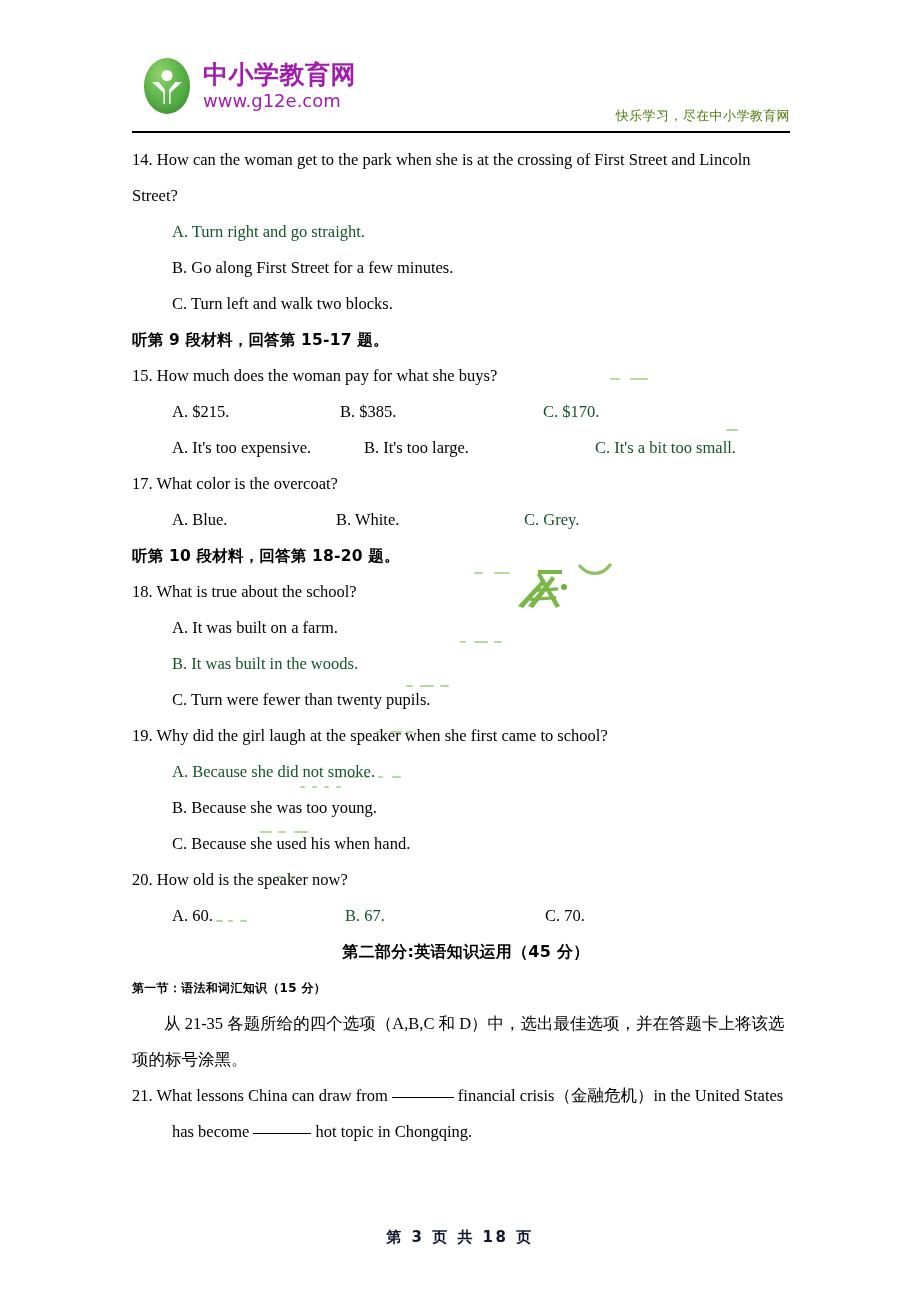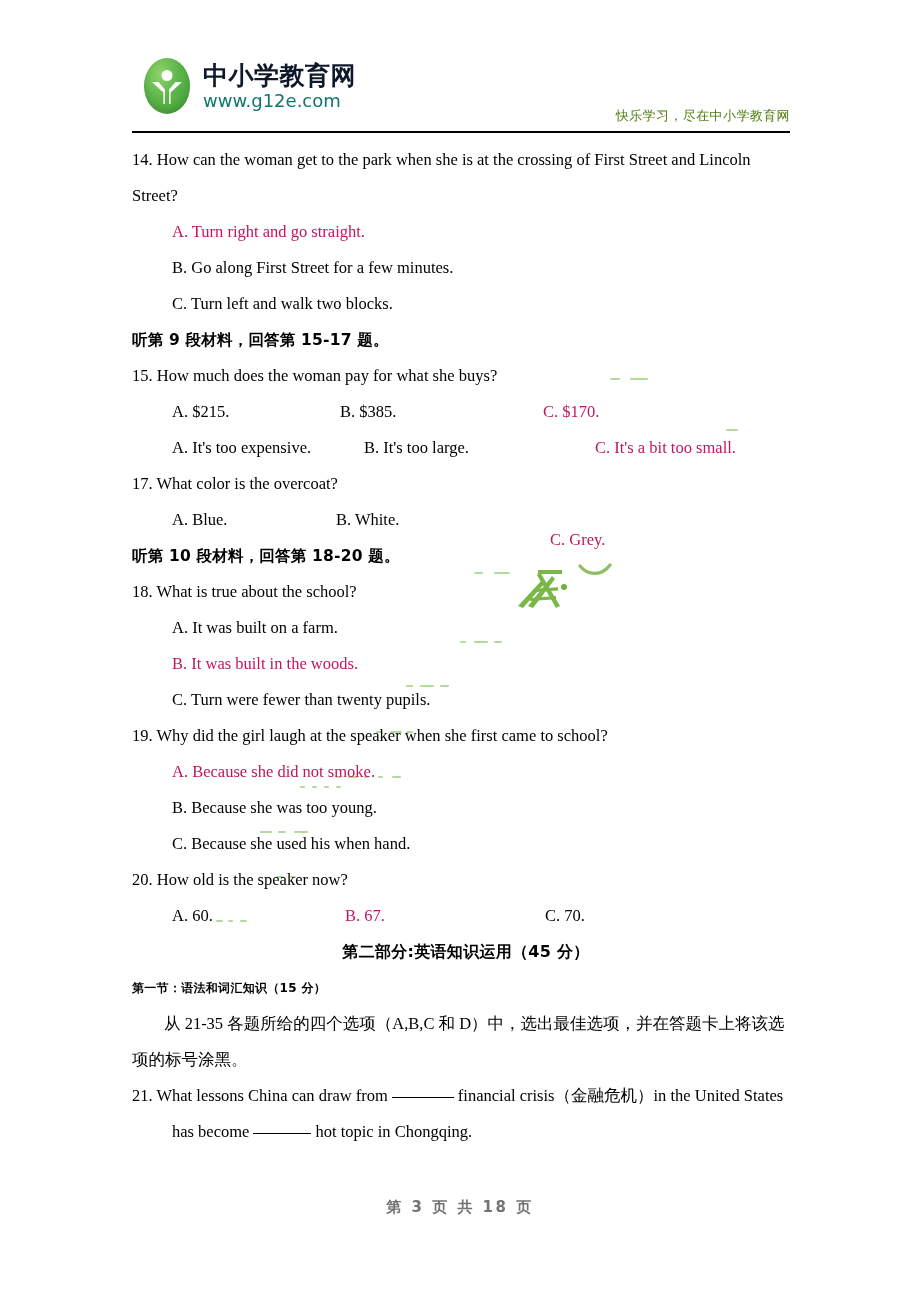--- a/index.html
+++ b/index.html
@@ -66,32 +66,32 @@
     background: #ffffff;
     clip-path: polygon(0% 0%, 22% 0%, 43% 34%, 43% 100%, 57% 100%, 57% 34%, 78% 0%, 100% 0%, 62% 48%, 62% 100%, 38% 100%, 38% 48%);
   }
   .logo-text {
     margin-left: 13px;
     display: flex;
     flex-direction: column;
     justify-content: center;
   }
   .logo-cn {
-    font-family: Liberation Sans, sans-serif;
+    font-family: Liberation Serif, serif;
     font-weight: bold;
     font-size: 25px;
     line-height: 28px;
     letter-spacing: 0.5px;
-    color: #0f172a;
+    color: #a21caf;
   }
   .logo-url {
     font-family: "DejaVu Sans", sans-serif;
     font-size: 18px;
     line-height: 21px;
-    color: #0f766e;
+    color: #a21caf;
     margin-top: 1px;
   }
   .header-tagline {
     position: absolute;
     right: 0;
     top: 55px;
     font-family: "DejaVu Sans", sans-serif;
     font-size: 13px;
     color: #4d7c0f;
     letter-spacing: 0.4px;
@@ -119,21 +119,21 @@
     line-height: 36px;
     white-space: nowrap;
   }
   .opt-line {
     font-size: 16.5px;
     line-height: 36px;
     padding-left: 40px;
     white-space: nowrap;
   }
   .answer {
-    color: #be185d;
+    color: #14532d;
   }
   .section-head {
     font-family: "DejaVu Sans", sans-serif;
     font-weight: bold;
     font-size: 15.5px;
     line-height: 36px;
     letter-spacing: 0.2px;
   }
 
   
@@ -178,28 +178,28 @@
     margin: 0 4px;
   }
   .blank.short {
     width: 58px;
   }
 
   
   .footer {
     position: absolute;
     left: 0;
-    top: 1198px;
+    top: 1228px;
     width: 920px;
     text-align: center;
     font-family: "DejaVu Sans", sans-serif;
     font-size: 15px;
     font-weight: bold;
     letter-spacing: 2.5px;
-    color: #737373;
+    color: #0f172a;
   }
 
   
   .wm {
     position: absolute;
     pointer-events: none;
     color: #7ab648;
     opacity: 0.85;
   }
   .wm-glyph {
@@ -313,21 +313,21 @@
     <div class="opt-row">
       <span style="left:40px;">A. It's too expensive.</span>
       <span style="left:232px;">B. It's too large.</span>
       <span style="left:463px;" class="answer">C. It's a bit too small.</span>
     </div>
 
     <div class="q-line">17. What color is the overcoat?</div>
     <div class="opt-row">
       <span style="left:40px;">A. Blue.</span>
       <span style="left:204px;">B. White.</span>
-      <span style="left:418px;margin-top:20px;" class="answer">C. Grey.</span>
+      <span style="left:392px;" class="answer">C. Grey.</span>
     </div>
 
     <div class="section-head">听第 10 段材料，回答第 18-20 题。</div>
 
     <div class="q-line">18. What is true about the school?</div>
     <div class="opt-line">A. It was built on a farm.</div>
     <div class="opt-line answer">B. It was built in the woods.</div>
     <div class="opt-line">C. Turn were fewer than twenty pupils.</div>
 
     <div class="q-line">19. Why did the girl laugh at the speaker when she first came to school?</div>

